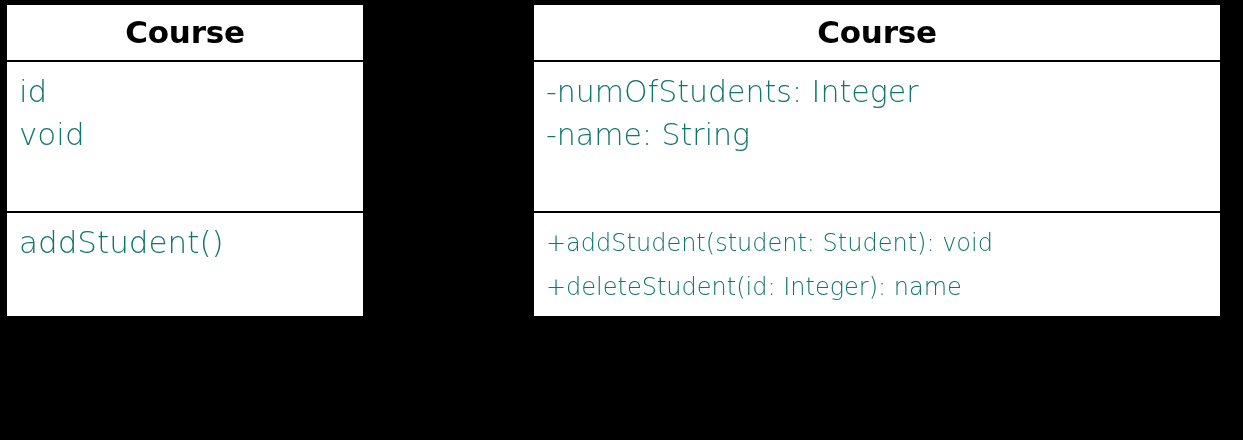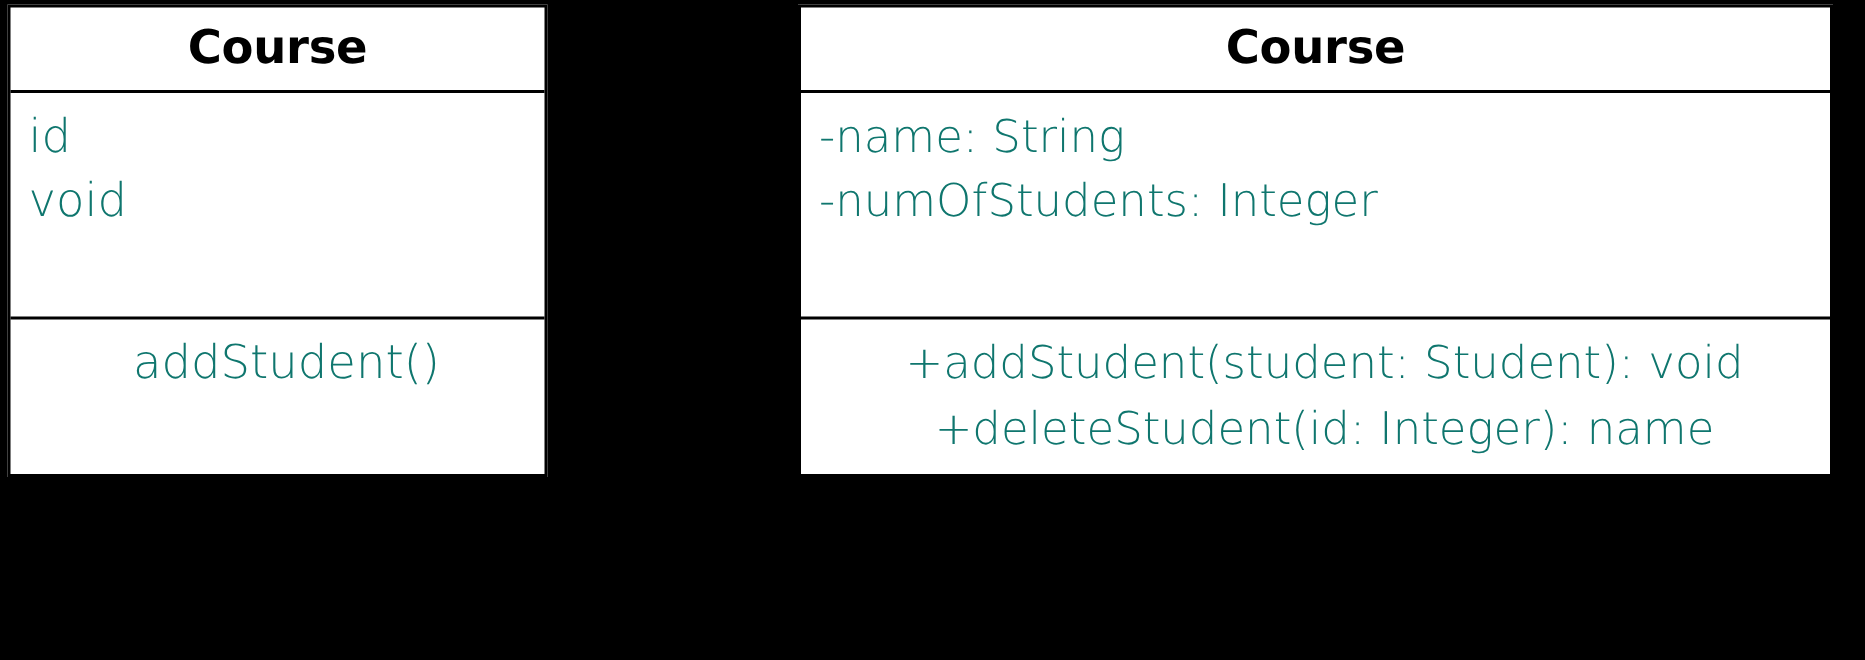--- a/index.html
+++ b/index.html
@@ -71,21 +71,20 @@
   }
 
   .compartment.attributes {
     flex: 0 0 151px;
     height: 151px;
     border-bottom: 2px solid #000000;
   }
 
   .compartment.operations {
     flex: 1 1 auto;
-    text-align: center;
   }
 
   .member-line {
     font-size: 30px;
     line-height: 42px;
     font-weight: 300;
     white-space: pre;
     color: #0f766e;
   }
 
@@ -93,21 +92,21 @@
     font-size: 31px;
     line-height: 43px;
   }
 
   .right .compartment.attributes .member-line {
     font-size: 30px;
     line-height: 43px;
   }
 
   .right .compartment.operations .member-line {
-    font-size: 30px;
+    font-size: 24px;
     line-height: 44px;
   }
 </style>
 </head>
 <body>
 
 <div class="canvas">
 
   <div class="uml-class left">
     <div class="class-title">Course</div>
@@ -116,22 +115,22 @@
       <div class="member-line">void</div>
     </div>
     <div class="compartment operations">
       <div class="member-line">addStudent()</div>
     </div>
   </div>
 
   <div class="uml-class right">
     <div class="class-title">Course</div>
     <div class="compartment attributes">
+      <div class="member-line">-numOfStudents: Integer</div>
       <div class="member-line">-name: String</div>
-      <div class="member-line">-numOfStudents: Integer</div>
     </div>
     <div class="compartment operations">
       <div class="member-line">+addStudent(student: Student): void</div>
       <div class="member-line">+deleteStudent(id: Integer): name</div>
     </div>
   </div>
 
 </div>
 
 </body></html>

